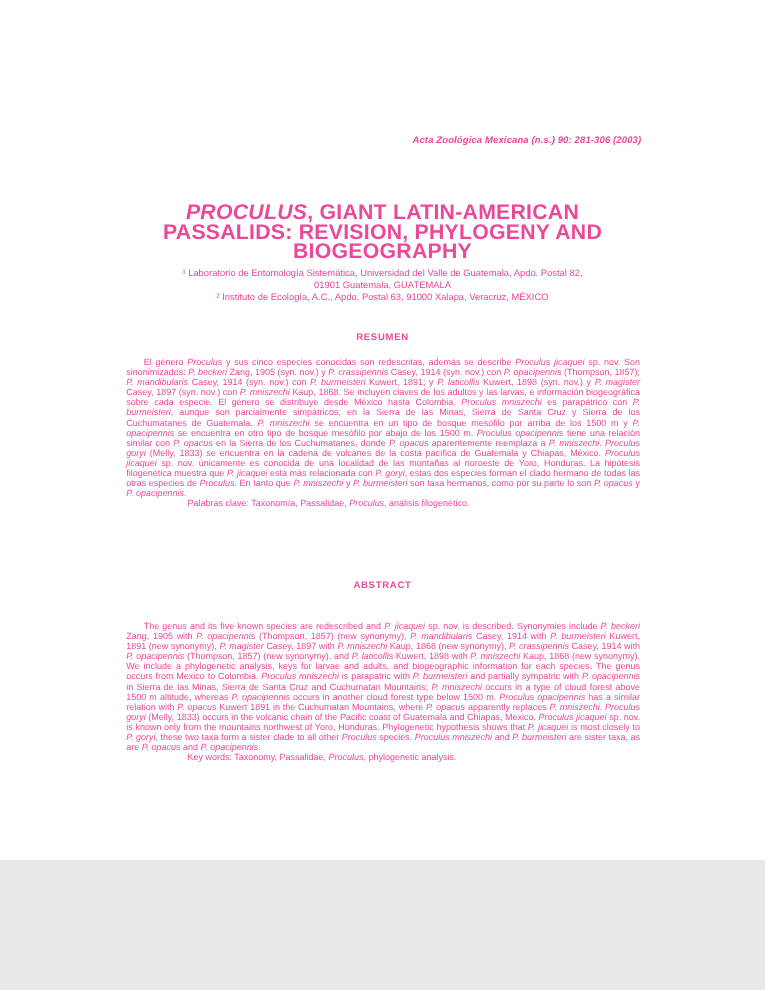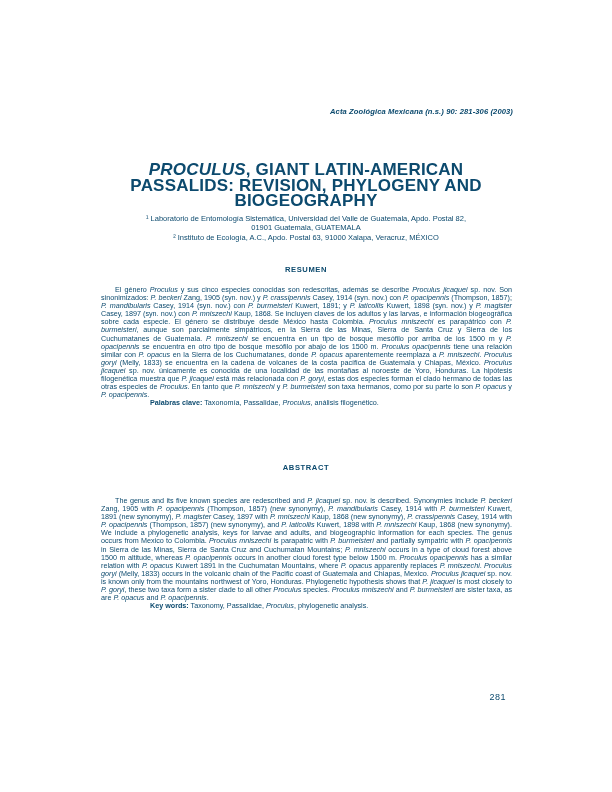--- a/index.html
+++ b/index.html
@@ -1,21 +1,21 @@
 <!DOCTYPE html>
 <html><head>
 <meta charset="utf-8">
 <style>
   html,body{margin:0;padding:0;background:#e8e8e8;}
   .page{
     position:relative;
-    width:612px;height:792px;
+    width:612px;height:688px;
     background:#ffffff;
     font-family:"Liberation Sans", sans-serif;
-    color:#0c4a6e;
+    color:#ec4899;
     margin:0 auto;
     overflow:hidden;
   }
   .journal-header{
     position:absolute; top:107px; right:99px;
     font-size:7.6px; font-weight:bold; font-style:italic;
     letter-spacing:0.1px;
   }
   .paper-title{
     position:absolute; top:162px; left:50%; transform:translateX(-50%);
@@ -42,21 +42,21 @@
   .h-resumen{ top:265px; }
   .h-abstract{ top:463px; }
   .abstract-block{
     position:absolute; left:101px; width:411px;
     font-size:7.2px; line-height:8.1px; text-align:justify;
   }
   .b-resumen{ top:286px; }
   .b-abstract{ top:486px;margin-top:11px; }
   .abstract-block p{ margin:0; text-indent:14px; }
   .keywords{ margin-top:0; text-indent:0; text-align:left; }
-  .kw-label{ font-weight:bold;padding-left:35px; }
+  .kw-label{ font-weight:normal;padding-left:35px; }
   .page-number{
     position:absolute; top:692px; right:106px;
     font-size:9px; letter-spacing:0.5px;
   }
 </style>
 </head>
 <body>
 
 <div class="page">
 

